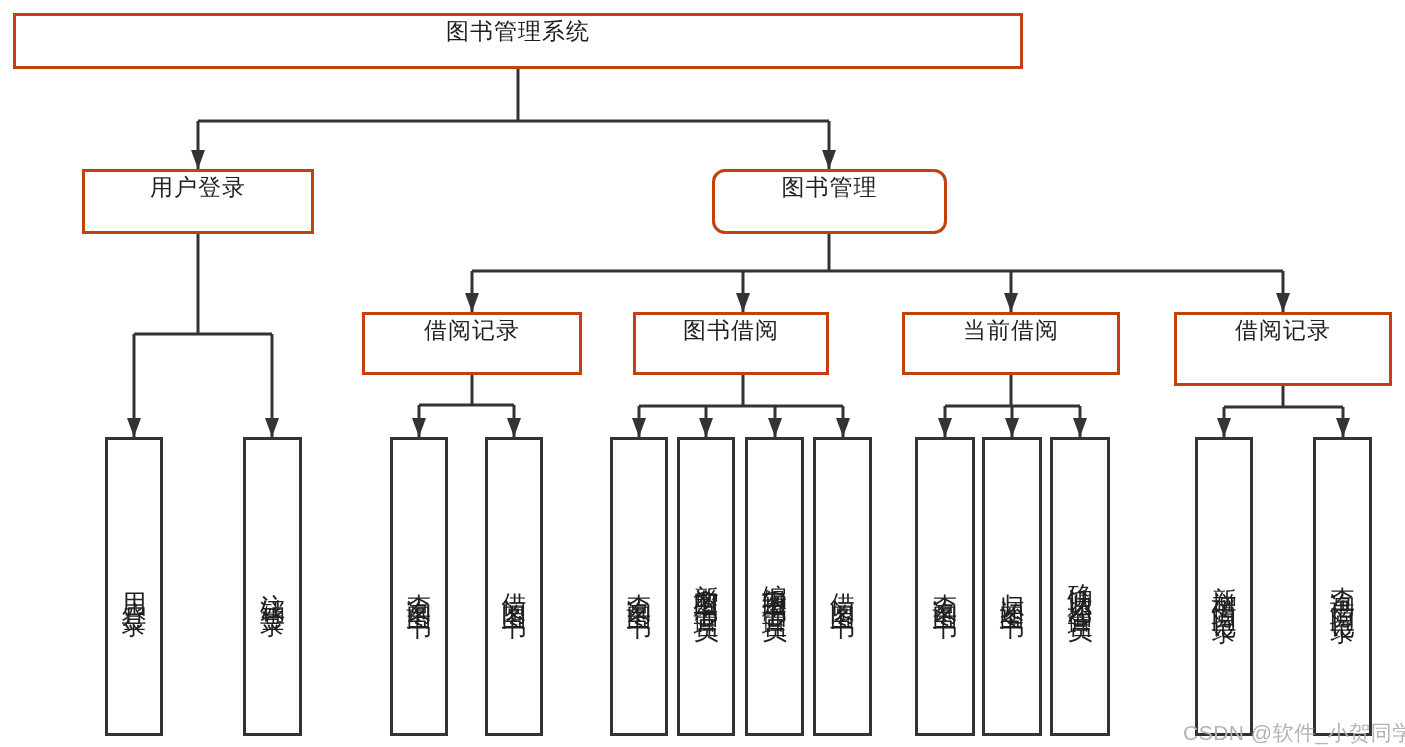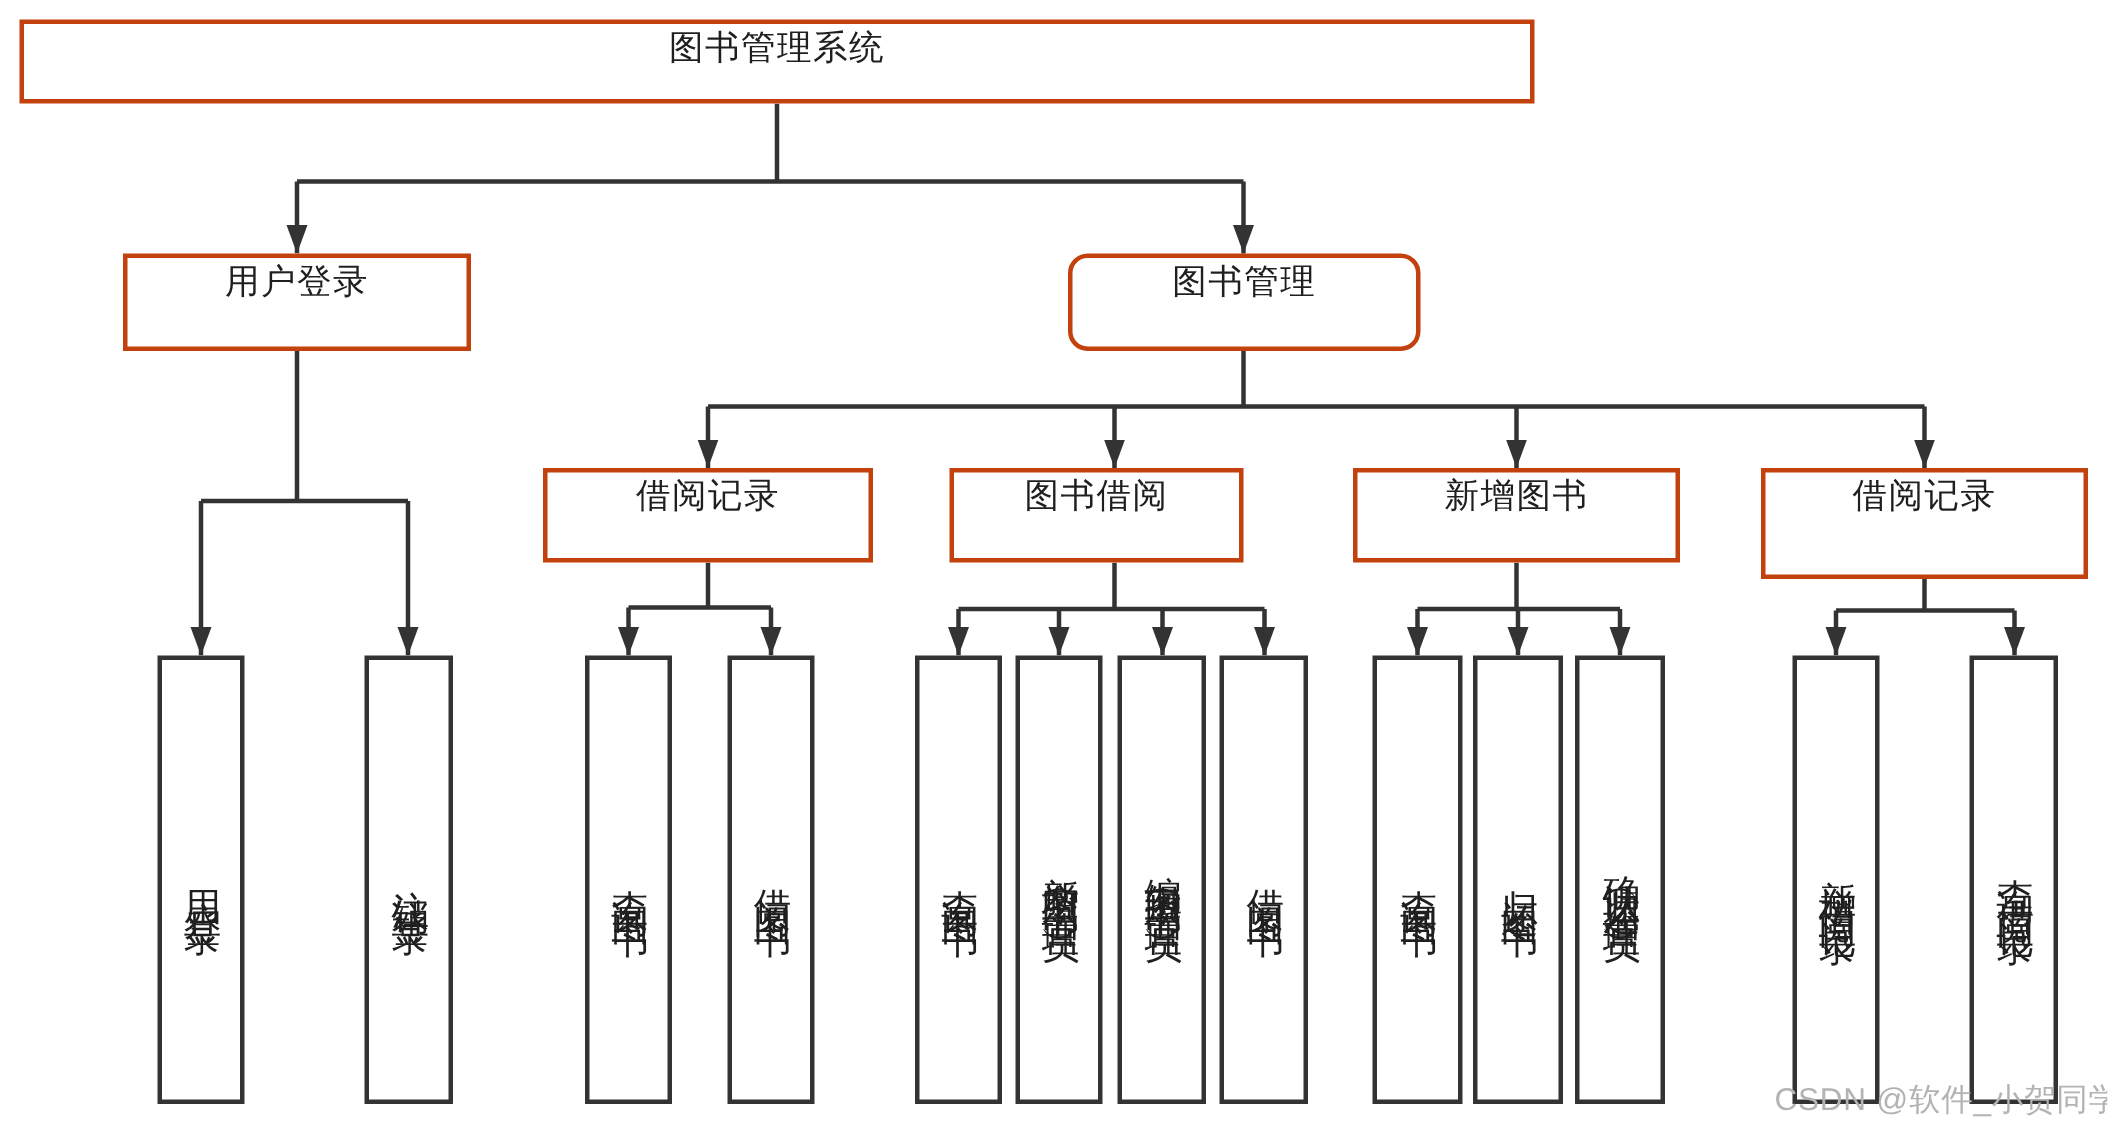--- a/index.html
+++ b/index.html
@@ -121,21 +121,21 @@
     <span>图书管理</span>
   </div>
 
   <div class="hbox" style="left:362px;top:312px;width:220px;height:63px;">
     <span>借阅记录</span>
   </div>
   <div class="hbox" style="left:633px;top:312px;width:196px;height:63px;">
     <span>图书借阅</span>
   </div>
   <div class="hbox" style="left:902px;top:312px;width:218px;height:63px;">
-    <span>新增图书</span>
+    <span>当前借阅</span>
   </div>
   <div class="hbox" style="left:1174px;top:312px;width:218px;height:74px;">
     <span>借阅记录</span>
   </div>
 
   <div class="leaf" style="left:105px;width:58px;">
     <span>用户登录</span>
   </div>
   <div class="leaf" style="left:243px;width:59px;">
     <span>注销登录</span>

